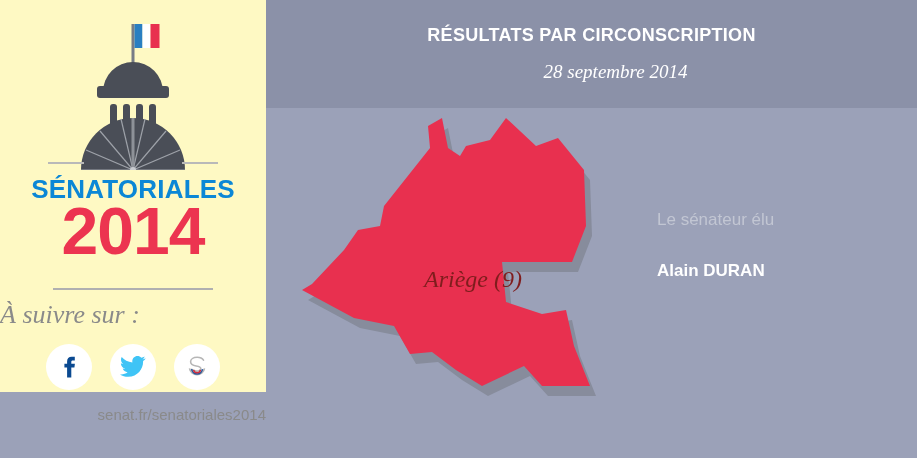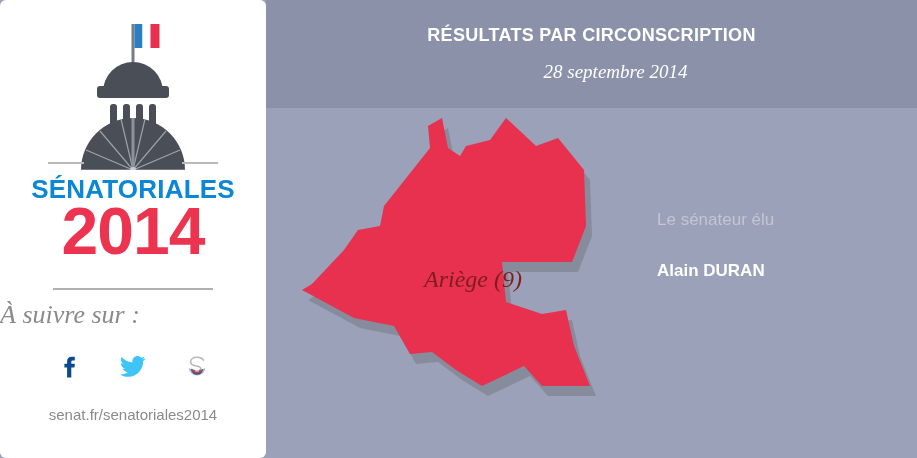--- a/index.html
+++ b/index.html
@@ -13,24 +13,23 @@
     height: 458px;
     overflow: hidden;
     font-family: "Liberation Sans", sans-serif;
     background: #9ba1b8;
   }
 
   
   #sidebar {
     position: absolute;
     left: 0; top: 0;
-    width: 266px; height: 458px;
-    background: #ffffff;
+    width: 266px; height: 392px;
+    background: #fef9c3;
     box-sizing: border-box;
-    border-radius: 6px;
   }
 
   #logo-wrap {
     position: absolute;
     left: 0; top: 18px;
     width: 266px;
     height: 152px;
   }
   #logo-svg { display:block; margin: 0 auto; }
 
@@ -91,21 +90,21 @@
     background: #ffffff;
     display: flex;
     align-items: center;
     justify-content: center;
     box-sizing: border-box;
   }
   #url {
     position: absolute;
     left: 0; top: 407px;
     width: 266px;
-    text-align: center;
+    text-align: right;
     color: #8a8a8a;
     font-size: 15px;
     line-height: 1;
   }
 
   
   #header {
     position: absolute;
     left: 266px; top: 0;
     width: 651px; height: 108px;

